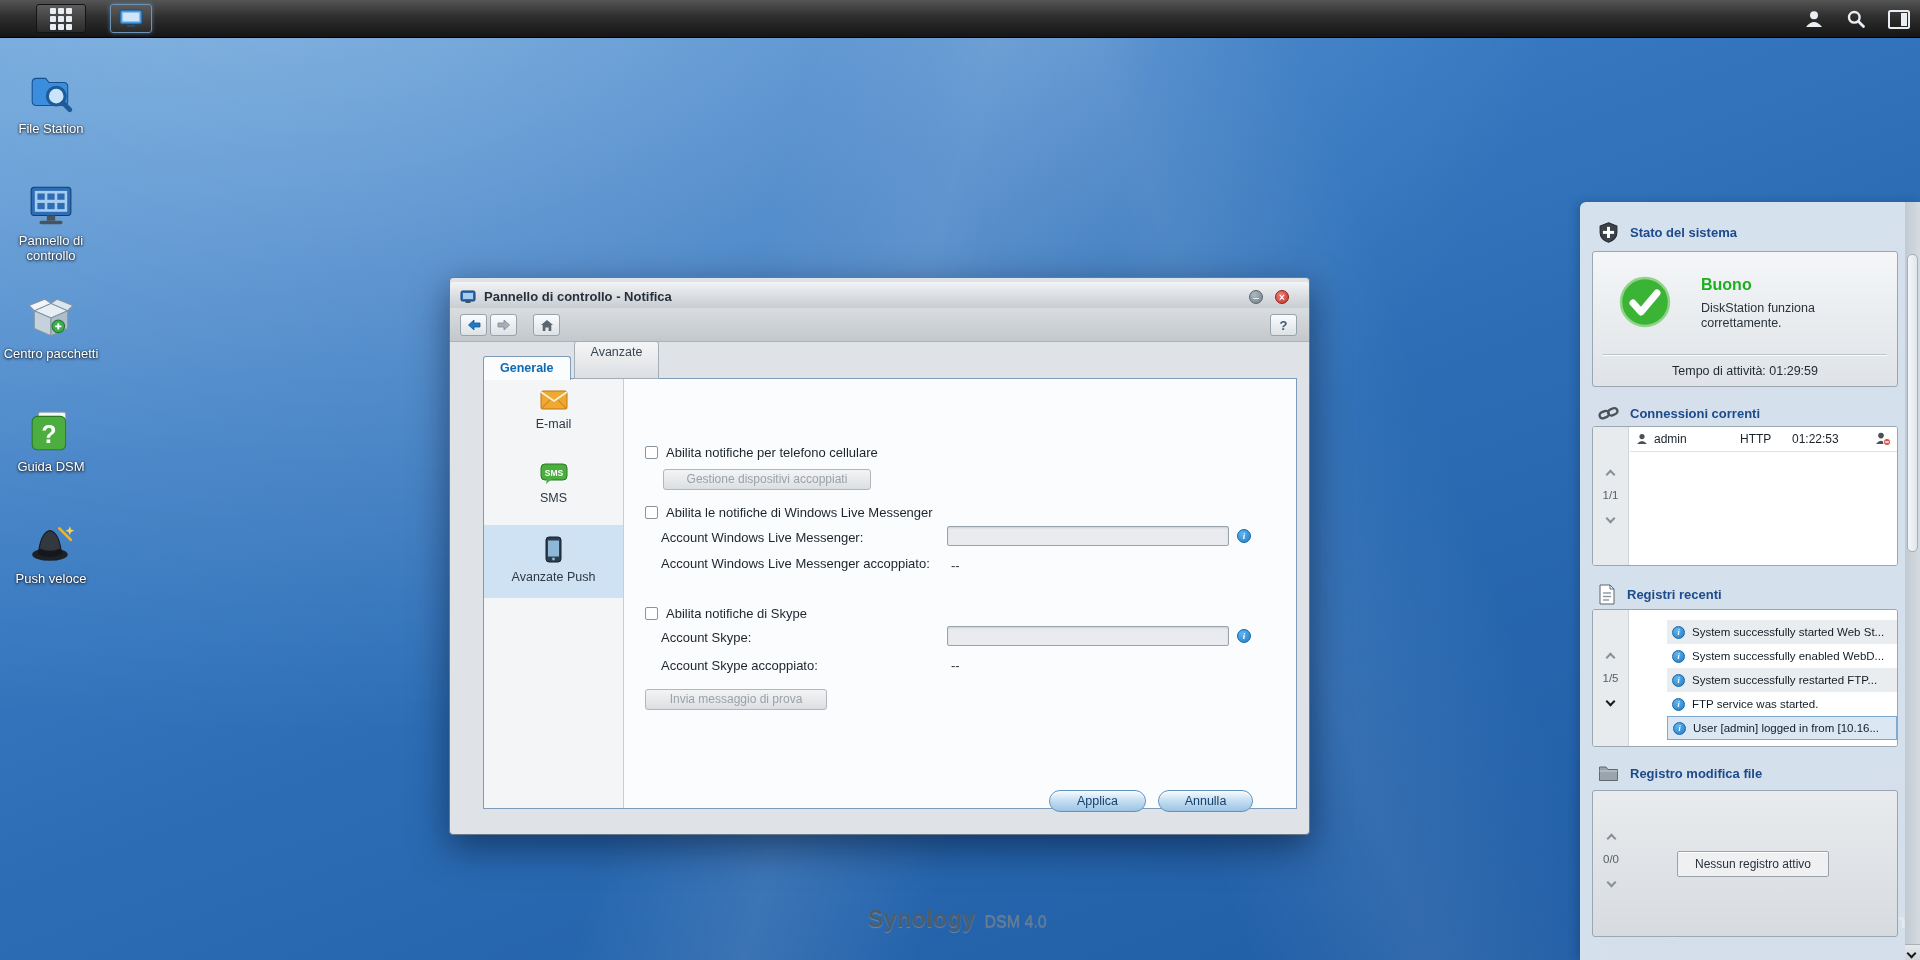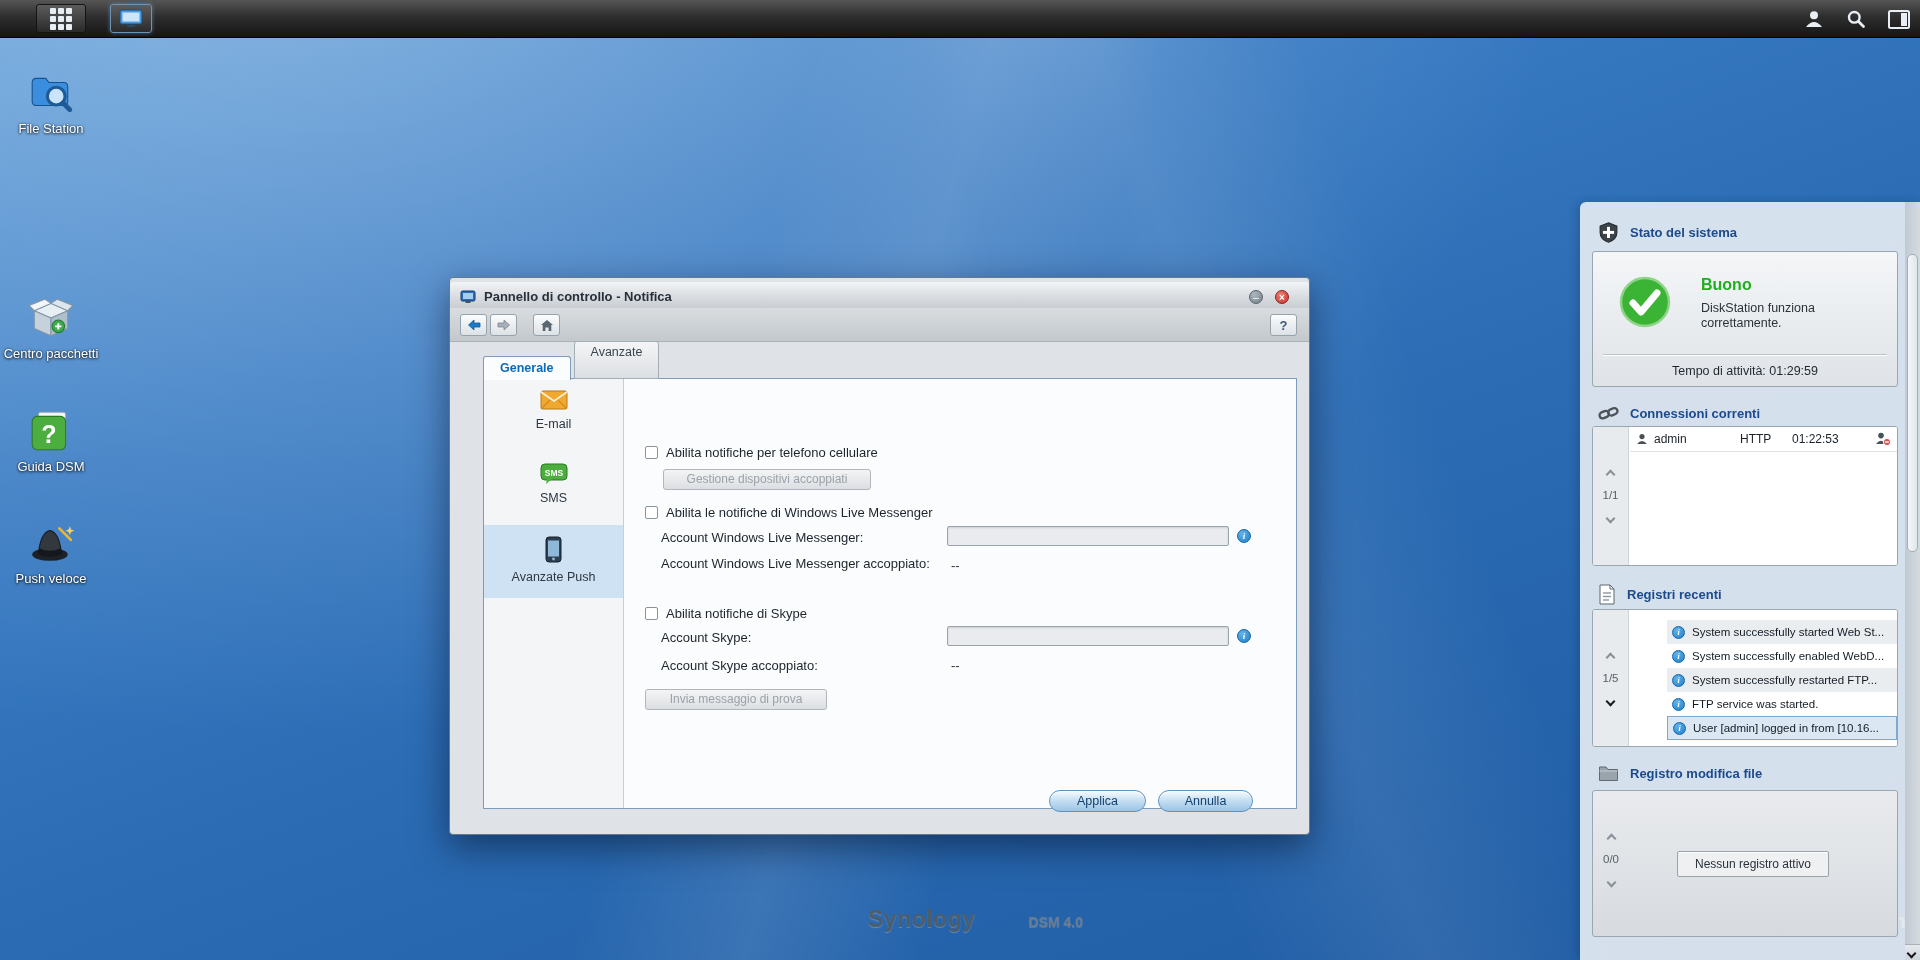--- a/index.html
+++ b/index.html
@@ -124,21 +124,21 @@
   .scrolltrack { position:absolute; right:0; top:0; width:15px; height:758px; background:linear-gradient(to right,#c2cad1,#d4dbe1); }
   .scrollthumb { position:absolute; left:2px; top:52px; width:11px; height:298px; background:linear-gradient(to right,#f4f7fa,#dfe6ec);
     border:1px solid #a4aeb6; border-radius:5px; cursor:grab; }
   .scrollarrow { position:absolute; left:0; bottom:0; width:15px; height:16px; background:linear-gradient(#e6eaee,#cdd4da);
     border-top:1px solid #a8b0b8; cursor:pointer; }
   .scrollarrow .chev { position:absolute; left:3px; top:3px; }
 
   
   .branding { position:absolute; left:868px; top:906px; display:flex; align-items:baseline; gap:9px; }
   .branding .b1 { font-weight:bold; font-size:23px; color:#4e5d6a; letter-spacing:.5px; text-shadow:0 1px 1px rgba(255,255,255,.25); }
-  .branding .b2 { font-weight:bold; font-size:14px; color:#6b7c8c; text-shadow:0 1px 1px rgba(255,255,255,.2);margin-left:44px; }
+  .branding .b2 { font-weight:normal; font-size:16px; color:#6b7c8c; text-shadow:0 1px 1px rgba(255,255,255,.2); }
   .watermark { position:absolute; right:14px; top:898px; display:flex; align-items:center; gap:2px; opacity:.92; }
   .watermark .gear { font-size:46px; color:#c4cfd8; text-shadow:0 1px 3px rgba(40,60,80,.6); line-height:46px; }
   .watermark .wm { font-weight:bold; font-size:21px; color:#eef3f7; text-shadow:0 1px 3px rgba(40,60,80,.8), 0 0 2px rgba(40,60,80,.8); }
 </style>
 </head>
 <body>
 
 <div class="desktop">
 
   <div class="taskbar">
@@ -182,20 +182,37 @@
     <span class="ic">
       <svg width="46" height="46" viewBox="0 0 44 44">
         <path d="M4 12 q0-4 4-4 h9 l3 4 h14 q4 0 4 4 v14 q0 4 -4 4 h-26 q-4 0 -4 -4 z" fill="#3b8ede" stroke="#16508e"></path>
         <circle cx="27" cy="25" r="8.5" fill="#d8ecff" fill-opacity=".92" stroke="#1e5a96" stroke-width="3"></circle>
         <line x1="33.5" y1="31.5" x2="40" y2="38" stroke="#1e5a96" stroke-width="4.5" stroke-linecap="round"></line>
       </svg>
     </span>
     <div class="lbl">File Station</div>
   </div>
 
+  <div class="dicon" style="top:182px">
+    <span class="ic">
+      <svg width="46" height="46" viewBox="0 0 44 44">
+        <rect x="3" y="5" width="38" height="27" rx="3" fill="#2e6db4" stroke="#123e6e"></rect>
+        <rect x="6.5" y="8.5" width="31" height="20" fill="#a6cdf0"></rect>
+        <rect x="9" y="11" width="7" height="6" fill="#2e6db4"></rect>
+          <rect x="18.5" y="11" width="7" height="6" fill="#2e6db4"></rect>
+          <rect x="28" y="11" width="7" height="6" fill="#2e6db4"></rect>
+        <rect x="9" y="20" width="7" height="6" fill="#2e6db4"></rect>
+          <rect x="18.5" y="20" width="7" height="6" fill="#2e6db4"></rect>
+          <rect x="28" y="20" width="7" height="6" fill="#2e6db4"></rect>
+        <rect x="18" y="32" width="8" height="5" fill="#47545e"></rect>
+        <rect x="11" y="37" width="22" height="3.5" rx="1.7" fill="#47545e"></rect>
+      </svg>
+    </span>
+    <div class="lbl">Pannello di controllo</div>
+  </div>
 
   <div class="dicon" style="top:295px">
     <span class="ic">
       <svg width="46" height="46" viewBox="0 0 44 44">
         <path d="M6 15 L22 8 L38 15 L22 22 Z" fill="#e7eef4" stroke="#8295a4"></path>
         <path d="M6 15 L6 32 L22 39 L22 22 Z" fill="#c5d2dc" stroke="#8295a4"></path>
         <path d="M38 15 L38 32 L22 39 L22 22 Z" fill="#aebecb" stroke="#8295a4"></path>
         <path d="M6 15 L1 10 L16 4 L22 8 Z" fill="#f2f6fa" stroke="#8295a4"></path>
         <path d="M38 15 L43 10 L28 4 L22 8 Z" fill="#dde6ee" stroke="#8295a4"></path>
         <circle cx="29" cy="30" r="6" fill="#3faa4e" stroke="#1f7a30"></circle>

